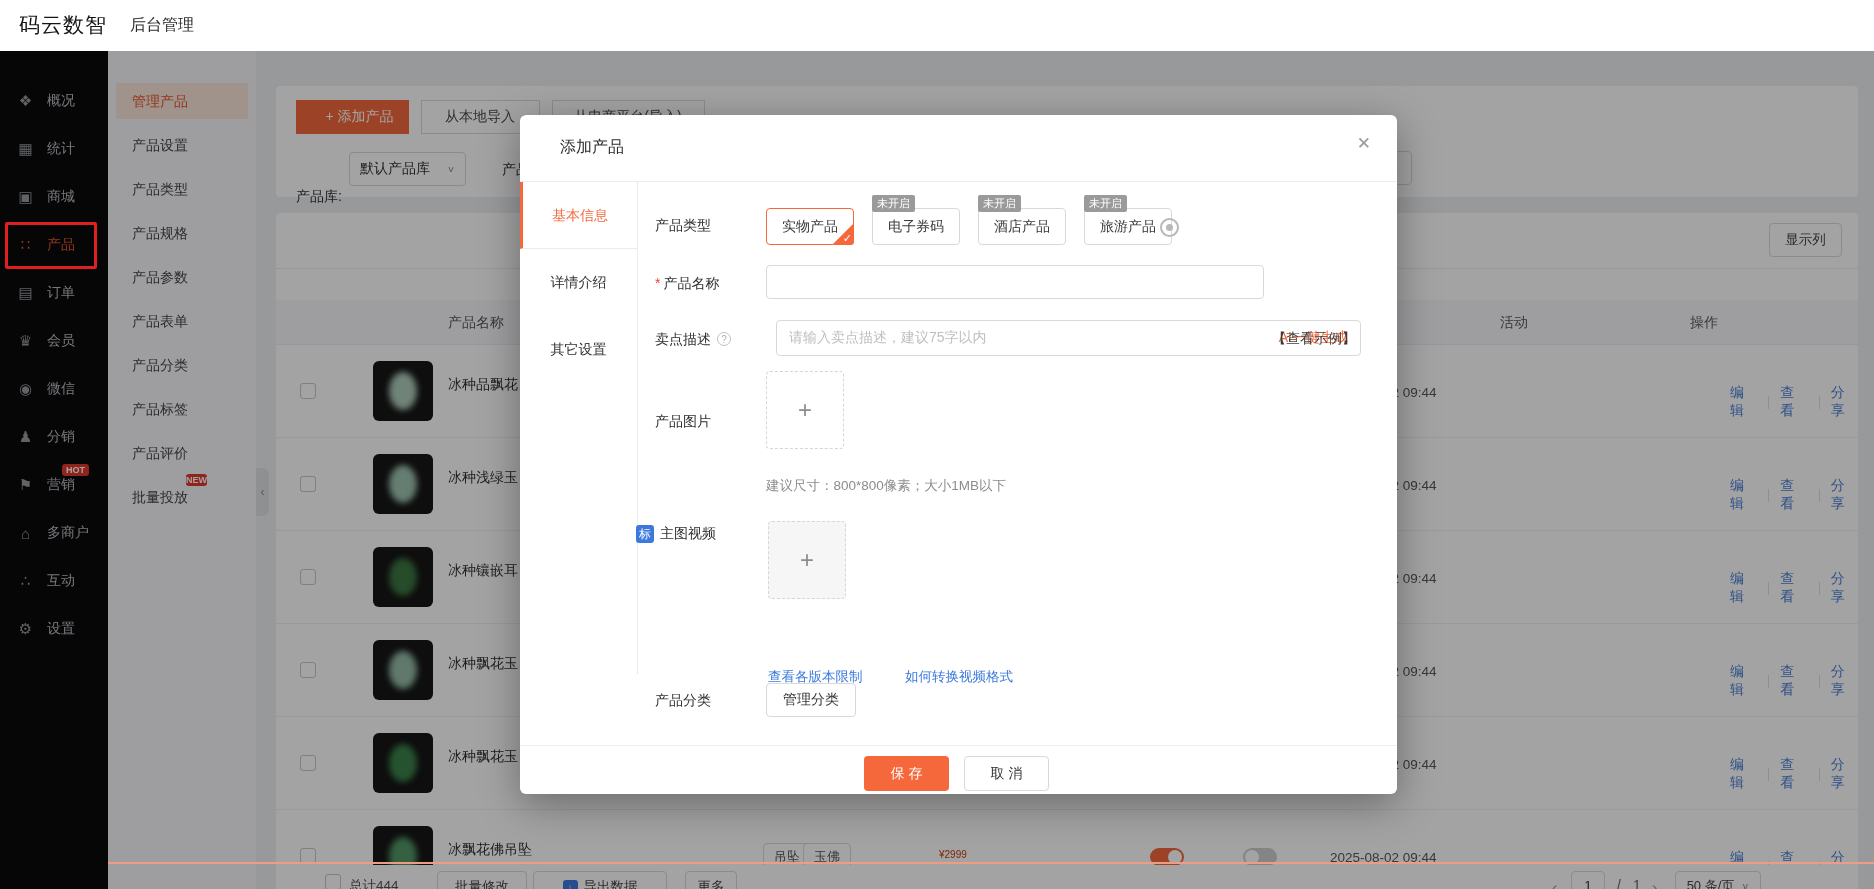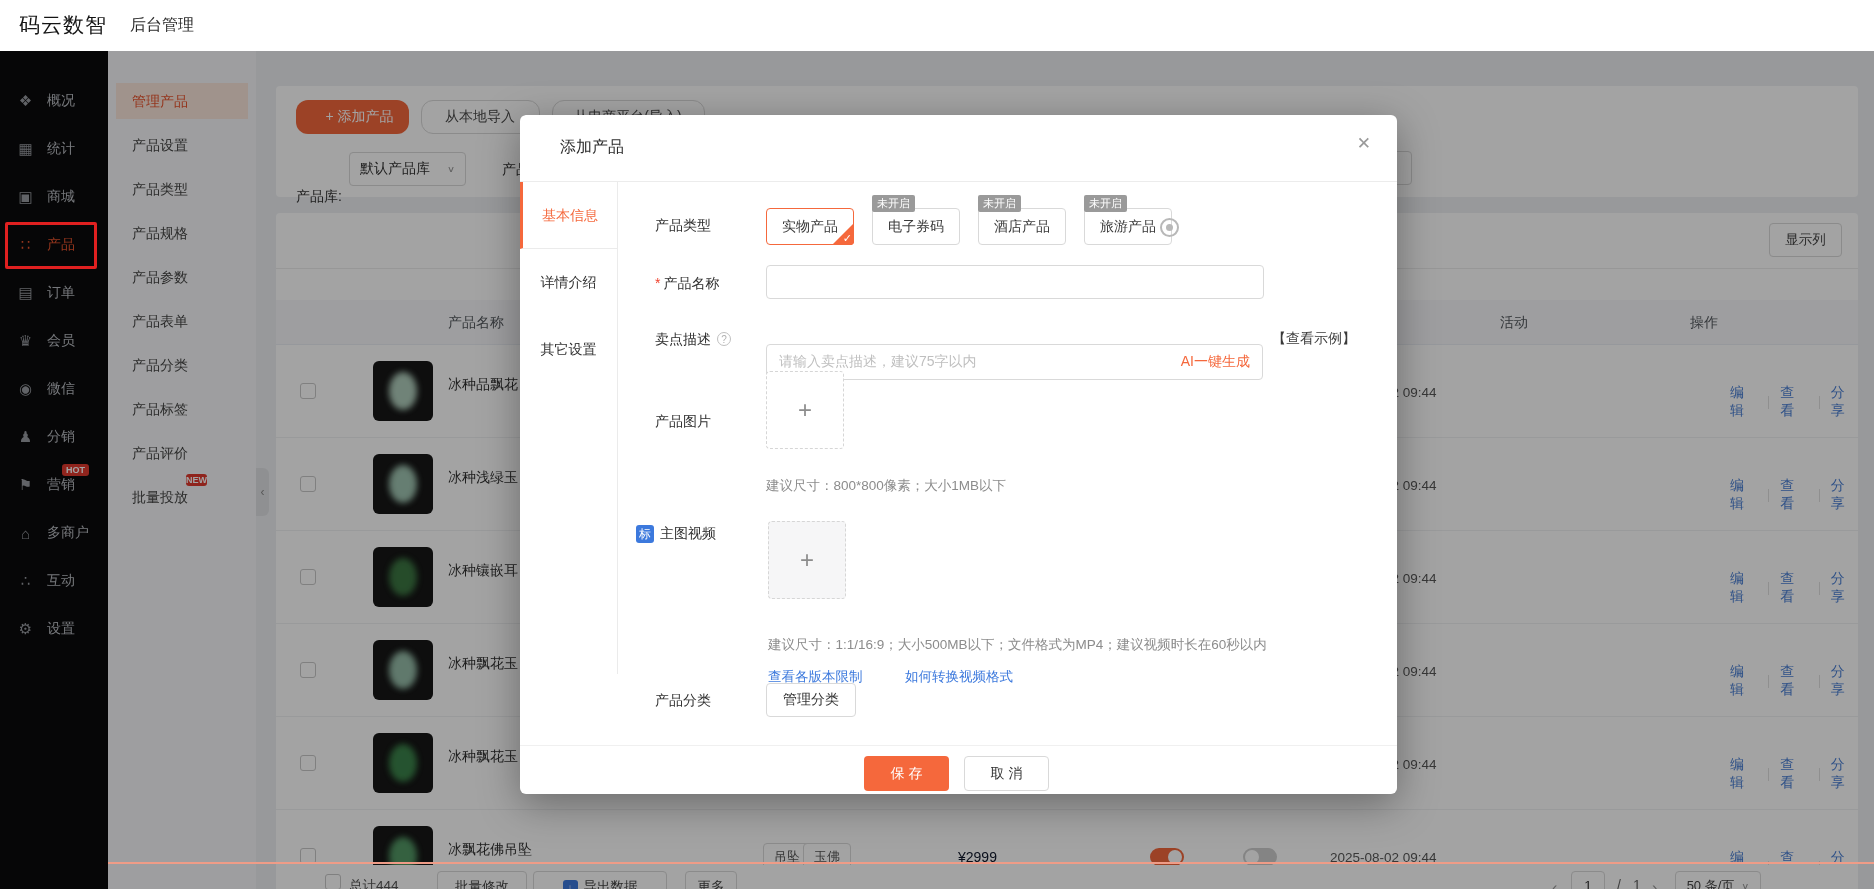--- a/index.html
+++ b/index.html
@@ -23,21 +23,21 @@
   .smenu{position:absolute;left:108px;top:51px;width:148px;bottom:0;background:#f7f8fa;padding-top:28px;}
   .sm-item{height:44px;line-height:44px;margin:0 8px;padding-left:16px;font-size:14px;color:#454545;position:relative;cursor:pointer;}
   .sm-item.active{height:36px;line-height:36px;margin:4px 8px;background:#fbe7dc;color:#e8542e;border-radius:0;}
   .sm-badge{position:absolute;left:70px;top:-1px;background:#e0392e;color:#fff;font-size:9px;line-height:10px;padding:1px 0;border-radius:3px;font-weight:700;}
   .collapse{position:absolute;left:256px;top:468px;width:13px;height:48px;background:#e0e2e5;border-radius:0 6px 6px 0;
             display:flex;align-items:center;justify-content:center;color:#8a8a8a;font-size:12px;z-index:2;}
 
   
   .card{position:absolute;background:#fff;border-radius:4px;}
   .toolbar{left:276px;top:86px;right:16px;height:111px;}
-  .btn{border:none;border-radius:12px;font-size:14px;cursor:pointer;font-family:inherit;padding-left:20px;}
+  .btn{border:none;border-radius:0;font-size:14px;cursor:pointer;font-family:inherit;padding-left:20px;}
   .btn-primary{position:absolute;left:20px;top:14px;width:113px;height:34px;background:#f5683c;color:#fff;}
   .btn-plain{position:absolute;top:14px;height:34px;background:#fff;border:1px solid #d9d9d9;color:#4a4a4a;display:flex;align-items:center;justify-content:center;gap:7px;}
   .b-local{left:145px;width:119px;}
   .b-platform{left:276px;width:153px;}
   .caret{font-style:normal;font-size:11px;color:#9a9a9a;transform:scaleY(.8);}
   .f-label{position:absolute;top:75px;font-size:14px;color:#333;}
   .fl-lib{left:20px;margin-top:27px;}
   .fl-name{left:226px;}
   .select{position:absolute;left:73px;top:66px;width:117px;height:34px;border:1px solid #d9d9d9;border-radius:4px;background:#fff;
           display:flex;align-items:center;justify-content:space-between;padding:0 10px;font-size:14px;color:#333;cursor:pointer;}
@@ -56,21 +56,21 @@
   .h-name{left:172px;} .h-act{left:1224px;} .h-ops{left:1414px;}
   .rows{position:absolute;left:0;right:0;top:132px;}
   .t-row{height:93px;position:relative;border-bottom:1px solid #f0f1f3;}
   .cb{position:absolute;left:24px;top:38px;width:16px;height:16px;border:1px solid #c9c9c9;border-radius:3px;background:#fff;cursor:pointer;}
   .thumb{position:absolute;left:97px;top:16px;width:60px;height:60px;border-radius:6px;background:#161616;overflow:hidden;}
   .thumb i{position:absolute;left:16px;right:16px;top:11px;bottom:11px;border-radius:50%;filter:blur(3px);opacity:.95;}
   .t-name{position:absolute;left:172px;top:31px;font-size:14px;color:#303030;white-space:nowrap;}
   .chip{position:absolute;top:33px;height:27px;padding:0 10px;border:1px solid #d9d9d9;border-radius:4px;background:#fff;
         display:inline-flex;align-items:center;font-size:13px;color:#555;}
   .c1{left:479px;margin-left:8px;} .c2{left:527px;}
-  .t-price{position:absolute;left:682px;top:39px;font-size:14px;color:#0f172a;}
+  .t-price{position:absolute;left:663px;top:39px;font-size:10px;color:#c2410c;}
   .sw{position:absolute;top:38px;width:34px;height:18px;border-radius:9px;cursor:pointer;}
   .sw::after{content:'';position:absolute;top:2px;width:14px;height:14px;border-radius:50%;background:#fff;}
   .sw-on{left:874px;background:#f5683c;} .sw-on::after{right:2px;}
   .sw-off{left:967px;background:#cfcfcf;} .sw-off::after{left:2px;}
   .t-date{position:absolute;left:1054px;top:40px;font-size:13.5px;color:#585858;white-space:nowrap;}
   .t-acts{position:absolute;left:1454px;top:39px;display:flex;gap:11px;align-items:center;}
   .t-acts a{color:#4a7fd4;font-size:14px;cursor:pointer;text-decoration:none;}
   .t-acts i{width:1px;height:13px;background:#e0e0e0;}
 
   
@@ -94,41 +94,41 @@
   .overlay{position:absolute;left:0;top:51px;right:0;bottom:0;background:rgba(0,0,0,.36);z-index:50;}
   .anno-box{position:absolute;left:5px;top:222px;width:92px;height:47px;border:3px solid #e02020;border-radius:2px;z-index:60;}
   .anno-line{position:absolute;left:108px;right:0;top:862px;height:2px;background:#ef9c87;z-index:55;}
 
   
   .modal{position:absolute;left:520px;top:115px;width:877px;height:679px;background:#fff;border-radius:6px;z-index:70;
          box-shadow:0 10px 40px rgba(0,0,0,.35);}
   .m-title{position:absolute;left:40px;top:22px;font-size:16px;color:#2e2e2e;font-weight:500;}
   .m-close{position:absolute;right:26px;top:18px;font-size:17px;color:#9a9a9a;cursor:pointer;}
   .m-head-line{position:absolute;left:0;right:0;top:66px;border-top:1px solid #ececec;}
-  .m-tabs{position:absolute;left:0;top:67px;width:98px;height:492px;border-right:1px solid #ebebeb;}
+  .m-tabs{position:absolute;left:0;top:67px;width:118px;height:492px;border-right:1px solid #ebebeb;}
   .m-tab{height:67px;line-height:67px;text-align:center;font-size:14px;color:#333;cursor:pointer;}
   .m-tab.active{color:#f5683c;border-left:3px solid #f5683c;border-bottom:1px solid #ebebeb;}
   .lbl{position:absolute;left:135px;font-size:14px;color:#2f2f2f;white-space:nowrap;}
   .l-type{top:102px;} .l-name{top:160px;} .l-sell{top:216px;} .l-img{top:266px;margin-top:32px;} .l-vid{top:410px;left:140px;} .l-cat{top:577px;}
   .req{color:#f0412d;margin-right:3px;font-weight:400;}
   .type-opts{position:absolute;left:246px;top:93px;display:flex;gap:18px;}
   .opt{position:relative;height:37px;padding:0 15px;display:flex;align-items:center;border:1px solid #d9d9d9;border-radius:4px;
        font-size:14px;color:#3a3a3a;background:#fff;cursor:pointer;}
   .opt.sel{border-color:#f5683c;}
   .opt-badge{position:absolute;left:-1px;top:-14px;background:#9a9a9a;color:#fff;font-size:11px;line-height:13px;padding:2px 5px;border-radius:2px;white-space:nowrap;}
   .corner{position:absolute;right:-1px;bottom:-1px;width:22px;height:22px;overflow:hidden;border-bottom-right-radius:4px;}
   .corner::before{content:'';position:absolute;right:0;bottom:0;border:11px solid transparent;border-right-color:#f5683c;border-bottom-color:#f5683c;}
   .corner b{position:absolute;right:2px;bottom:0;color:#fff;font-size:11px;font-weight:700;}
   .eye{position:absolute;left:640px;top:103px;width:19px;height:19px;border:2px solid #b8b8b8;border-radius:50%;cursor:pointer;}
   .eye::after{content:'';position:absolute;left:50%;top:50%;width:7px;height:7px;margin:-3.5px 0 0 -3.5px;background:#b8b8b8;border-radius:50%;}
   .inp{position:absolute;left:246px;top:150px;width:498px;height:34px;border:1px solid #d9d9d9;border-radius:4px;padding:0 12px;font-size:14px;font-family:inherit;outline:none;}
   .help{display:inline-block;width:14px;height:14px;border:1px solid #c0c0c0;border-radius:50%;color:#b0b0b0;font-size:10px;
         line-height:13px;text-align:center;margin-left:6px;vertical-align:1px;font-style:normal;}
-  .fake-inp{position:absolute;left:246px;top:205px;width:497px;height:36px;border:1px solid #d9d9d9;border-radius:4px;
-            display:flex;align-items:center;padding:0 12px;background:#fff;cursor:text;margin-top:24px;}
+  .fake-inp{position:absolute;left:256px;top:205px;width:585px;height:36px;border:1px solid #d9d9d9;border-radius:4px;
+            display:flex;align-items:center;padding:0 12px;background:#fff;cursor:text;}
   .ph{flex:1;color:#bfbfbf;font-size:14px;}
   .ai{color:#f5683c;font-size:14px;cursor:pointer;white-space:nowrap;}
   .example{position:absolute;left:752px;top:215px;font-size:14px;color:#3a3a3a;cursor:pointer;}
   .upload{position:absolute;border:1px dashed #d6d6d6;border-radius:4px;display:flex;align-items:center;justify-content:center;
           color:#8c8c8c;font-size:24px;cursor:pointer;}
   .up-img{left:246px;top:256px;width:78px;height:78px;background:#fff;}
   .up-vid{left:248px;top:406px;width:78px;height:78px;background:#f6f6f7;}
   .hint{position:absolute;font-size:13.5px;color:#8c8c8c;white-space:nowrap;}
   .h-img{left:246px;top:362px;} .h-vid{left:248px;top:521px;}
   .vtag{position:absolute;left:116px;top:410px;width:18px;height:18px;background:#3c79dd;color:#fff;font-size:12px;
@@ -507,21 +507,20 @@
     <div class="upload up-img">
       <span>+</span>
     </div>
     <span class="hint h-img">建议尺寸：800*800像素；大小1MB以下</span>
 
     <span class="vtag">标</span>
     <span class="lbl l-vid">主图视频</span>
     <div class="upload up-vid">
       <span>+</span>
     </div>
-    <span class="hint h-vid">建议尺寸：1:1/16:9；大小500MB以下；文件格式为MP4；建议视频时长在60秒以内</span>
     <a class="vlink vl1">查看各版本限制</a>
     <a class="vlink vl2">如何转换视频格式</a>
 
     <span class="lbl l-cat">产品分类</span>
     <button class="cat-btn">管理分类</button>
 
     <div class="m-footline"></div>
     <button class="m-save">保 存</button>
     <button class="m-cancel">取 消</button>
   </div>

